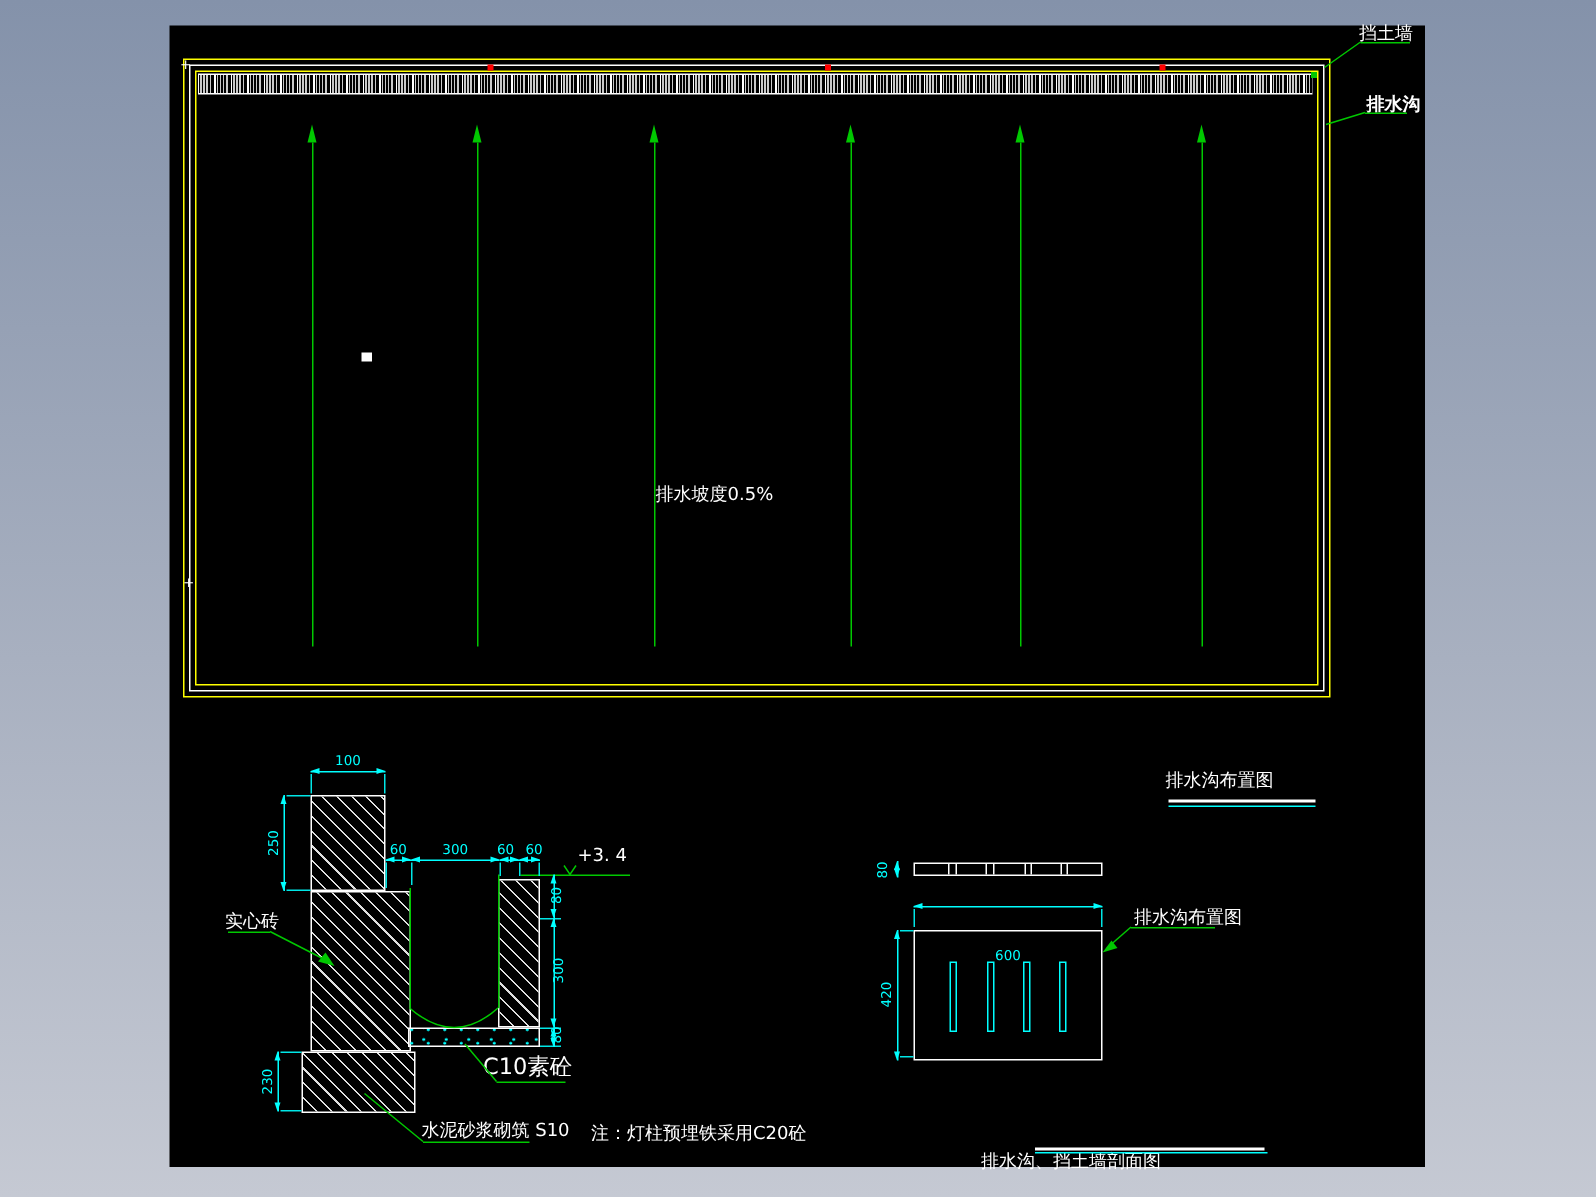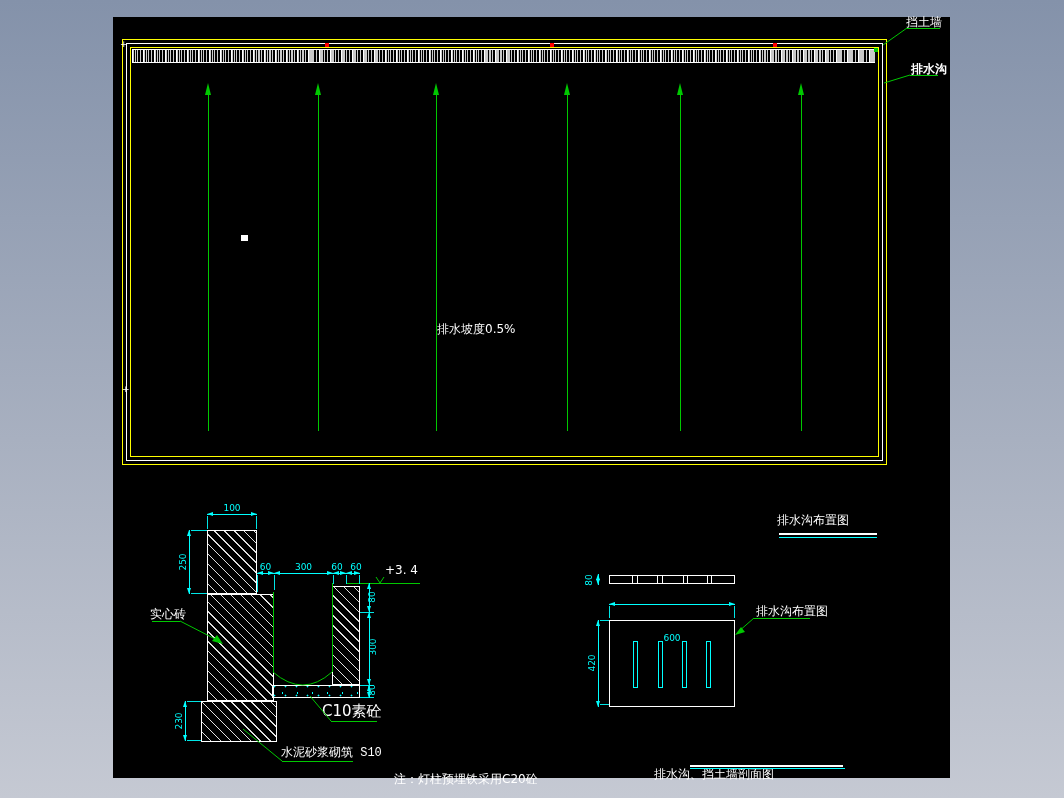--- a/index.html
+++ b/index.html
@@ -133,23 +133,23 @@
   <div class="abs ctxt vtxt" style="left:248px;top:625px;width:24px;text-align:center;">300</div>
   <div class="abs ctxt vtxt" style="left:250px;top:668px;width:18px;text-align:center;">80</div>
   <div class="abs ext" style="left:247px;top:595px;width:14px;height:1px;"></div>
   <div class="abs ext" style="left:247px;top:668px;width:14px;height:1px;"></div>
   <div class="abs ext" style="left:247px;top:680px;width:14px;height:1px;"></div>
 
   <div class="abs txt" style="left:37px;top:592px;">实心砖</div>
   <div class="abs gline" style="left:39px;top:604px;width:28px;height:1px;"></div>
   <div class="abs txt" style="left:209px;top:686px;font-size:15px;line-height:17px;">C10素砼</div>
   <div class="abs gline" style="left:218px;top:704px;width:46px;height:1px;"></div>
-  <div class="abs txt" style="left:168px;top:731px;font-family:Liberation Mono, monospace;">水泥砂浆砌筑 S10</div>
+  <div class="abs txt" style="left:168px;top:731px;">水泥砂浆砌筑 S10</div>
   <div class="abs gline" style="left:169px;top:744px;width:71px;height:1px;"></div>
-  <div class="abs txt" style="left:281px;top:733px;margin-top:24px;">注：灯柱预埋铁采用C20砼</div>
+  <div class="abs txt" style="left:281px;top:733px;">注：灯柱预埋铁采用C20砼</div>
 
   <div class="abs wbox" style="left:496px;top:558px;width:124px;height:7px;"></div>
   <div class="abs wline" style="left:519px;top:559px;width:1px;height:7px;"></div>
   <div class="abs wline" style="left:524px;top:559px;width:1px;height:7px;"></div>
   <div class="abs wline" style="left:544px;top:559px;width:1px;height:7px;"></div>
   <div class="abs wline" style="left:549px;top:559px;width:1px;height:7px;"></div>
   <div class="abs wline" style="left:570px;top:559px;width:1px;height:7px;"></div>
   <div class="abs wline" style="left:574px;top:559px;width:1px;height:7px;"></div>
   <div class="abs wline" style="left:594px;top:559px;width:1px;height:7px;"></div>
   <div class="abs wline" style="left:598px;top:559px;width:1px;height:7px;"></div>

